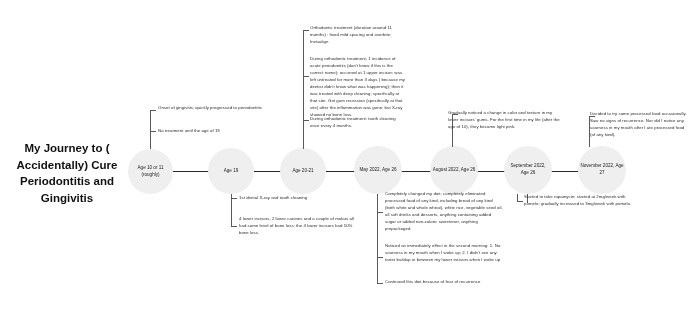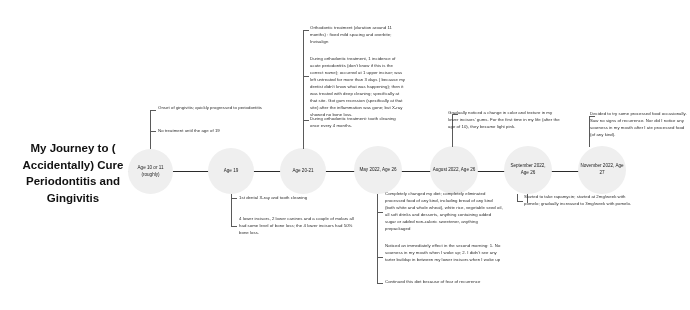--- a/index.html
+++ b/index.html
@@ -9,21 +9,21 @@
     font-family:"Liberation Sans", sans-serif;
     color:#1a1a1a;
     overflow:hidden;
     position:relative;
   }
   #canvas{position:absolute;inset:0;}
 
   
   .title{
     position:absolute;
-    left:10px; top:140px;
+    left:4px; top:140px;
     width:126px;
     text-align:center;
     font-size:11.5px;
     font-weight:bold;
     line-height:1.45;
     color:#111111;
   }
 
   
   .axis{

